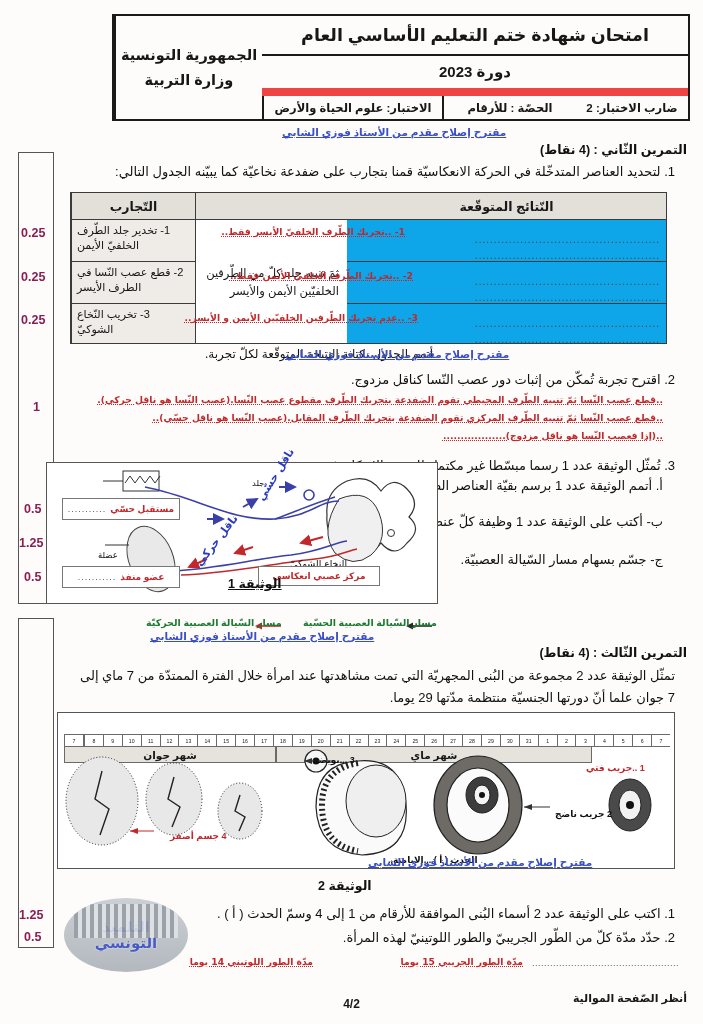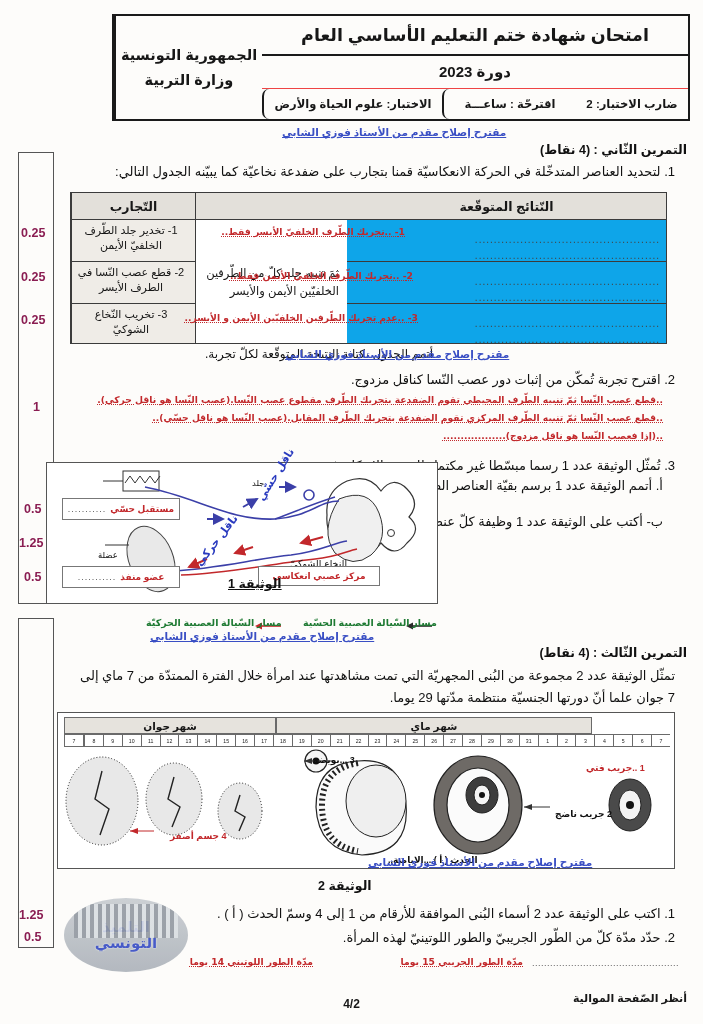--- a/index.html
+++ b/index.html
@@ -13,24 +13,24 @@
 
   
   .hdr{position:absolute;left:112px;top:14px;width:578px;height:107px;
        border:2px solid #1a1a1a;display:flex;flex-direction:row-reverse;box-sizing:border-box;}
   .hdr-right{width:148px;border-left:2px solid #1a1a1a;display:flex;flex-direction:column;
              align-items:center;justify-content:center;gap:9px;box-sizing:border-box;}
   .hdr-right div{font-size:14.5px;font-weight:bold;letter-spacing:.3px;}
   .hdr-left{flex:1;display:flex;flex-direction:column;box-sizing:border-box;}
   .hdr-row1{height:38px;border-bottom:2px solid #1a1a1a;display:flex;align-items:center;justify-content:center;}
   .hdr-row1 span{font-size:17.5px;font-weight:bold;letter-spacing:.2px;}
-  .hdr-row2{height:32px;border-bottom:1px solid #ef4444;display:flex;align-items:center;justify-content:center;}
+  .hdr-row2{height:32px;border-bottom:8px solid #ef4444;display:flex;align-items:center;justify-content:center;}
   .hdr-row2 span{font-size:15px;font-weight:bold;}
   .hdr-row3{flex:1;display:flex;flex-direction:row-reverse;}
-  .hdr-c{display:flex;align-items:center;justify-content:center;font-size:11.5px;font-weight:bold;box-sizing:border-box;border-radius:7px;}
+  .hdr-c{display:flex;align-items:center;justify-content:center;font-size:11.5px;font-weight:bold;box-sizing:border-box;}
   .hdr-c1{flex:1.35;border-left:2px solid #1a1a1a;}
   .hdr-c2{flex:1;border-left:2px solid #1a1a1a;}
   .hdr-c3{flex:.85;}
 
   
   .credit{position:absolute;color:#3a4fc4;font-size:10.5px;font-weight:bold;
           text-decoration:underline;white-space:nowrap;}
 
   
   .scorecol{position:absolute;border:1.4px solid #555;box-sizing:border-box;background:transparent;}
@@ -52,21 +52,21 @@
   
   .xtable{position:absolute;left:46px;top:192px;width:597px;height:152px;
           border:1.4px solid #3b3b3b;box-sizing:border-box;display:flex;flex-direction:row-reverse;margin-left:24px;}
   .xt-col{box-sizing:border-box;}
   .xt-exp{width:124px;border-left:1.4px solid #3b3b3b;background:#efece7;}
   .xt-mid{width:152px;border-left:1.4px solid #3b3b3b;background:#fff;}
   .xt-res{flex:1;background:#0ea5e9;}
   .xt-head{height:26px;background:#e3e0da;border-bottom:1.4px solid #3b3b3b;
            display:flex;align-items:center;justify-content:center;font-size:12.5px;font-weight:bold;}
   .xt-cell{box-sizing:border-box;padding:3px 10px 0 5px;font-size:11px;line-height:1.38;
-           text-align:center;color:#161616;}
+           text-align:left;color:#161616;}
   .xt-cell.b{border-bottom:1.4px solid #3b3b3b;}
   .xt-midcell{height:126px;display:flex;align-items:center;justify-content:flex-end;
               padding:0 8px;font-size:11.5px;line-height:1.55;text-align:right;}
   .resrow{box-sizing:border-box;height:42px;position:relative;}
   .resrow.b{border-bottom:1.4px solid #3b3b3b;}
   .resline{position:absolute;right:6px;left:6px;font-size:10px;color:#444;letter-spacing:1px;
            white-space:nowrap;overflow:hidden;}
 
   
   .doc1{position:absolute;left:46px;top:462px;width:392px;height:142px;
@@ -79,21 +79,21 @@
             font-family:"DejaVu Sans",sans-serif;}
 
   .legend{position:absolute;font-size:9.5px;color:#1e7a33;font-weight:bold;white-space:nowrap;}
   .doc-cap{position:absolute;font-size:12.5px;font-weight:bold;color:#111;}
 
   
   .doc2{position:absolute;left:57px;top:712px;width:618px;height:157px;
         border:1.2px solid #555;background:#fff;box-sizing:border-box;}
   .cal-month{position:absolute;height:17px;background:#e6e3dd;border:1px solid #6a6a6a;
              box-sizing:border-box;display:flex;align-items:center;justify-content:center;
-             font-size:10.5px;font-weight:bold;}
+             font-size:10.5px;font-weight:bold;margin-top:29px;}
   .cal-days{position:absolute;display:flex;flex-direction:row;height:13px;box-sizing:border-box;}
   .cal-d{flex:1;border:.7px solid #6a6a6a;border-right:none;box-sizing:border-box;
          display:flex;align-items:center;justify-content:center;font-size:5.2px;color:#222;background:#fff;}
   .cal-d:last-child{border-right:.7px solid #6a6a6a;}
 
   .foot-page{position:absolute;left:0;right:0;top:997px;text-align:center;font-size:12px;font-weight:bold;}
   .foot-note{position:absolute;right:16px;top:992px;font-size:11px;font-weight:bold;}
 
   .wm{position:absolute;left:64px;top:898px;width:124px;height:74px;border-radius:50%;
       overflow:hidden;background:linear-gradient(#c9cdd2,#aeb4bb);opacity:.93;
@@ -115,21 +115,21 @@
     </div>
     <div class="hdr-left">
       <div class="hdr-row1">
         <span>امتحان شهادة ختم التعليم الأساسي العام</span>
       </div>
       <div class="hdr-row2">
         <span>دورة 2023</span>
       </div>
       <div class="hdr-row3">
         <div class="hdr-c hdr-c1">الاختبار: علوم الحياة والأرض</div>
-        <div class="hdr-c hdr-c2">اقترحّة : ساعـــة</div>
+        <div class="hdr-c hdr-c2">الحصّة : للأرقام</div>
         <div class="hdr-c hdr-c3">ضارب الاختبار: 2</div>
       </div>
     </div>
   </div>
 
   <div class="credit" style="left:282px;top:126px;">مقترح إصلاح مقدم من الأستاذ فوزي الشابي</div>
 
   <div class="scorecol" style="left:18px;top:152px;width:36px;height:452px;"></div>
   <div class="score" style="left:21px;top:226px;">0.25</div>
   <div class="score" style="left:21px;top:270px;">0.25</div>
@@ -178,20 +178,21 @@
   <div class="credit" style="left:285px;top:348px;">مقترح إصلاح مقدم من الأستاذ فوزي الشابي</div>
 
   <div class="t q" style="right:28px;top:372px;">2. اقترح تجربة تُمكّن من إثبات دور عصب النّسا كناقل مزدوج.</div>
   <div class="hw hw-u" style="right:40px;top:394px;">..قطع عصب النّسا ثمّ تنبيه الطّرف المحيطي تقوم الضفدعة بتحريك الطّرف مقطوع عصب النّسا.(عصب النّسا هو ناقل حركي).</div>
   <div class="hw hw-u" style="right:40px;top:412px;">..قطع عصب النّسا ثمّ تنبيه الطّرف المركزي تقوم الضفدعة بتحريك الطّرف المقابل.(عصب النّسا هو ناقل حسّي)..</div>
   <div class="hw hw-u" style="right:40px;top:430px;margin-left:20px;">..(إذا فعصب النّسا هو ناقل مزدوج)..................</div>
 
   <div class="t q" style="right:28px;top:458px;">3. تُمثّل الوثيقة عدد 1 رسما مبسّطا غير مكتمل للقوس الانعكاسيّ.</div>
   <div class="t q" style="right:40px;top:478px;">أ. أتمم الوثيقة عدد 1 برسم بقيّة العناصر الضروريّة لحُدوث الفعل الانعكاسي.</div>
   <div class="t q qb" style="right:40px;top:514px;font-weight:normal">ب- أكتب على الوثيقة عدد 1 وظيفة كلّ عنصر متدخّل في إنجاز هذه الحركة.</div>
+  <div class="t q" style="right:40px;top:552px;">ج- جسّم بسهام مسار السّيالة العصبيّة.</div>
 
   <div class="doc1">
     <svg width="390" height="140" viewBox="0 0 390 140">
 
       <rect x="76" y="8" width="36" height="20" fill="none" stroke="#333" stroke-width="1"></rect>
       <path d="M78 20 l5 -7 l5 7 l5 -7 l5 7 l5 -7 l5 7 l5 -7" fill="none" stroke="#333" stroke-width="1"></path>
       <line x1="76" y1="18" x2="56" y2="18" stroke="#333" stroke-width="1"></line>
 
       <ellipse cx="104" cy="96" rx="22" ry="34" fill="#e9e9e9" stroke="#444" stroke-width="1" transform="rotate(-22 104 96)"></ellipse>
       <line x1="82" y1="82" x2="58" y2="82" stroke="#333" stroke-width="1"></line>

